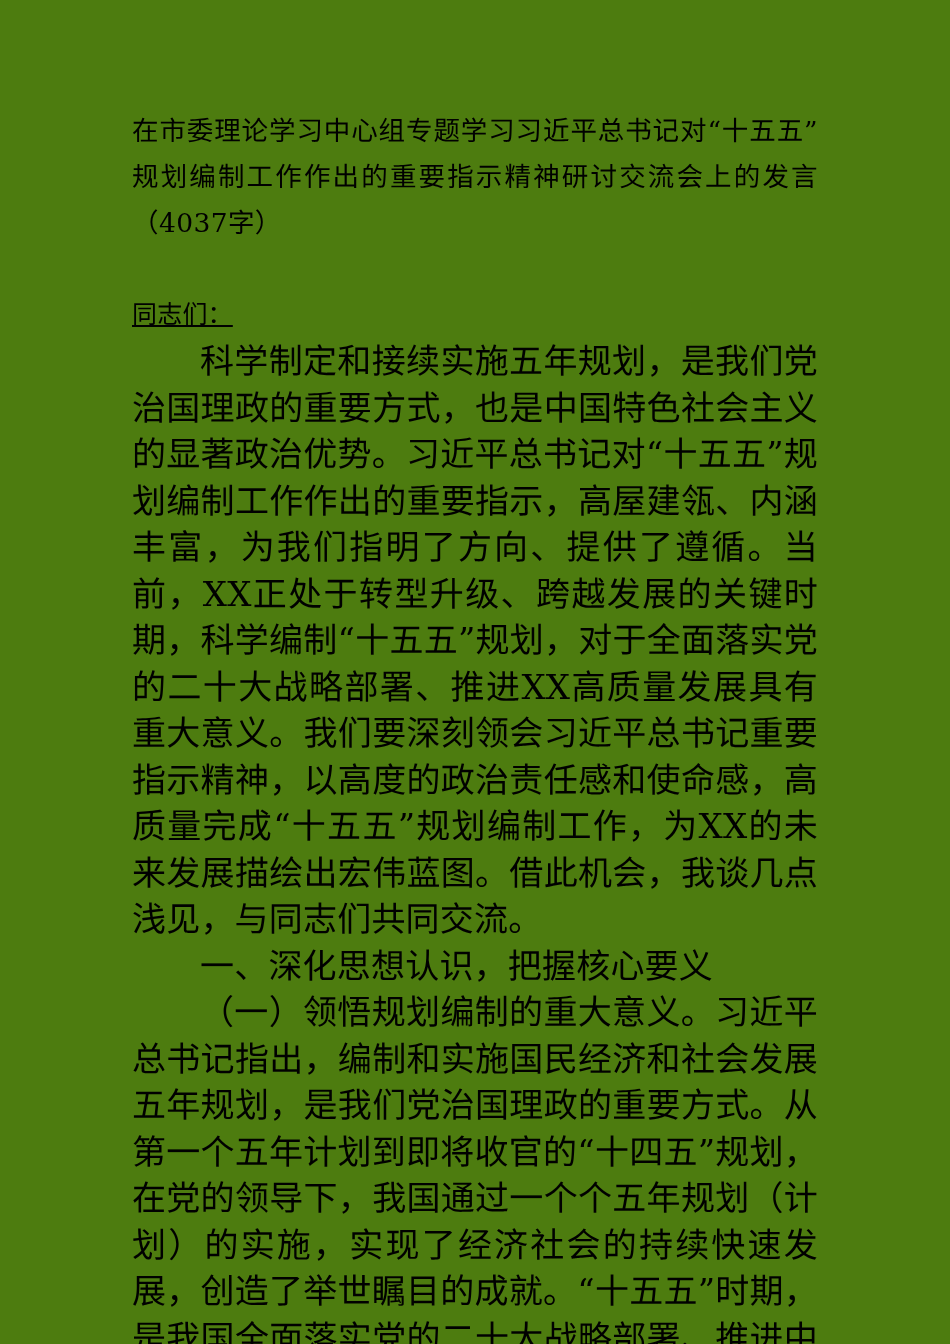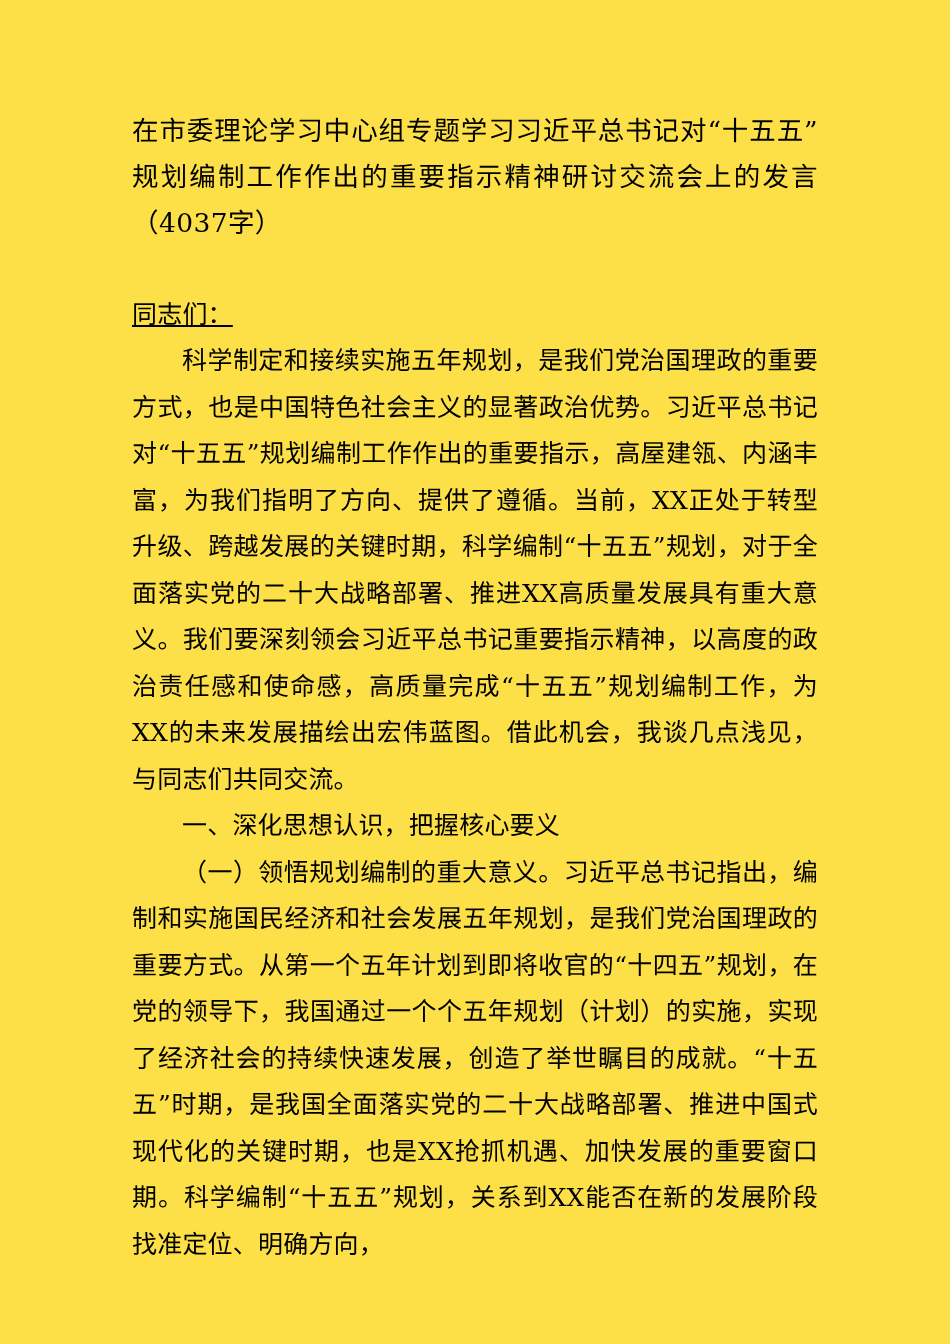--- a/index.html
+++ b/index.html
@@ -3,21 +3,21 @@
 <meta charset="utf-8">
 <style>
   html, body {
     margin: 0;
     padding: 0;
     background: #ffffff;
   }
   .page {
     width: 950px;
     height: 1344px;
-    background: #fde047;
+    background: #4d7c0f;
     position: relative;
     overflow: hidden;
     box-sizing: border-box;
     padding: 108px 132px 0 132px;
     font-family: "DejaVu Serif", "Liberation Serif", serif;
     color: #000000;
   }
   .doc-title {
     font-size: 26.5px;
     line-height: 46px;
@@ -28,21 +28,21 @@
     font-weight: normal;
   }
   .salutation {
     font-size: 25px;
     line-height: 46px;
     margin: 0 0 0 0;
     letter-spacing: 0.2px;
     text-decoration: underline;
   }
   .body-para {
-    font-size: 25px;
+    font-size: 34px;
     line-height: 46.5px;
     letter-spacing: 0.2px;
     text-align: justify;
     text-justify: inter-ideograph;
     margin: 0;
     text-indent: 2em;
   }
   .body-para.heading-para {
     text-indent: 2em;
   }

